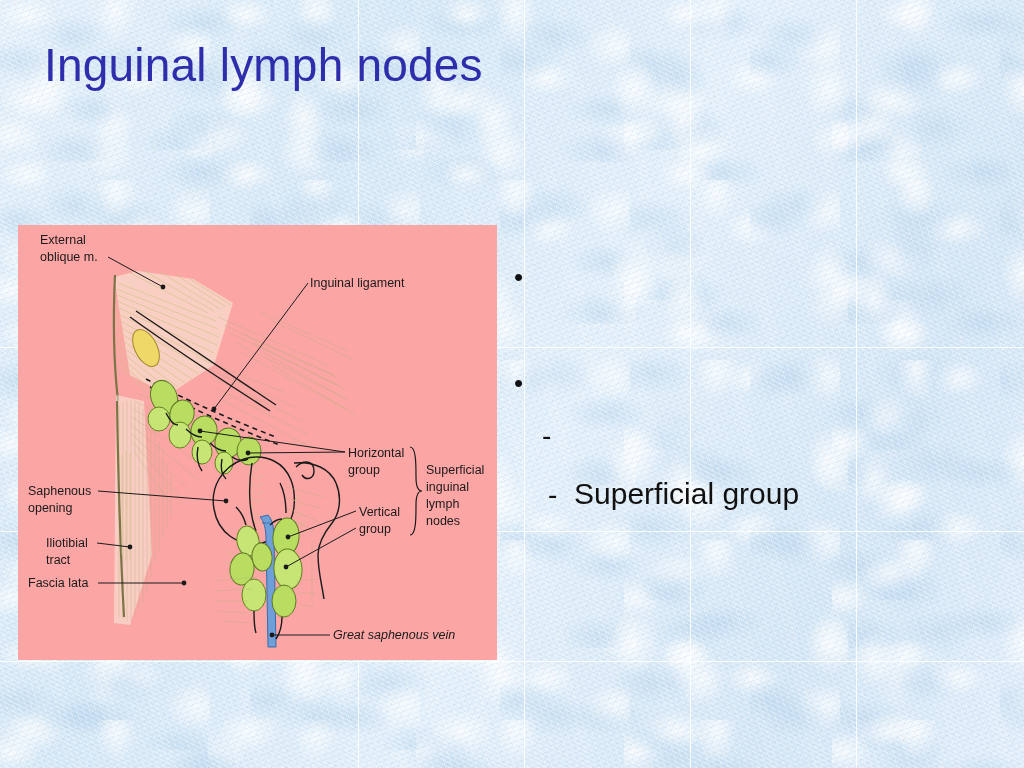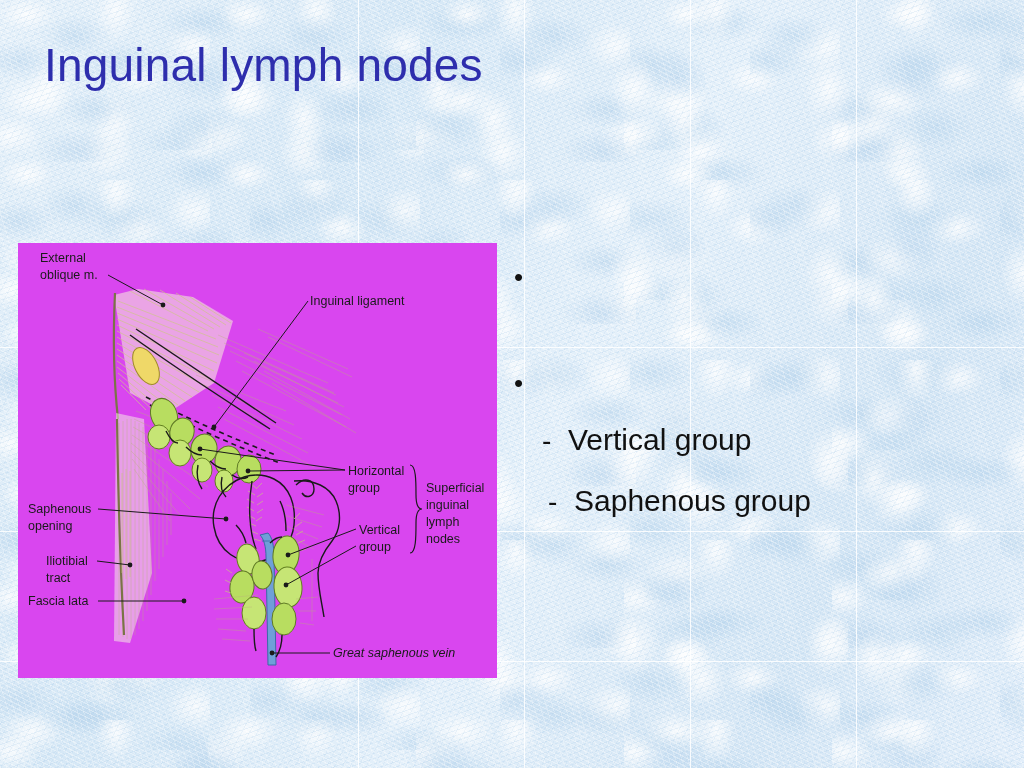--- a/index.html
+++ b/index.html
@@ -123,24 +123,24 @@
     font-size: 28px;
   }
   .gap-lg { height: 80px; }
   .gap-md { height: 26px; }
   .gap-sm { height: 26px; }
 
   
   #figure-panel {
     position: absolute;
     left: 18px;
-    top: 243px;
+    top: 225px;
     width: 479px;
     height: 435px;
-    background: #d946ef;
+    background: #fca5a5;
     overflow: hidden;
   }
   #figure-svg { display: block; width: 479px; height: 435px; }
 
   .fig-label {
     font-family: "Liberation Sans", sans-serif;
     font-size: 12.5px;
     fill: #1a1a1a;
   }
   .fig-label-i {
@@ -189,28 +189,27 @@
     <div class="gap-lg"></div>
 
     <div class="bullet-row lvl1">
       <span class="bullet-mark">•</span>
     </div>
 
     <div class="gap-md"></div>
 
     <div class="bullet-row lvl2">
       <span class="bullet-mark">-</span>
-      <span>Vertical group</span>
     </div>
 
     <div class="gap-sm"></div>
 
     <div class="bullet-row lvl2" style="padding-left:34px;">
       <span class="bullet-mark">-</span>
-      <span>Saphenous group</span>
+      <span>Superficial group</span>
     </div>
 
   </div>
 
   <div id="figure-panel">
     <svg id="figure-svg" viewBox="0 0 479 435">
 
       <g>
         <path d="M96,52 L120,46 L175,54 L215,78 L196,140 L150,170 L112,150 Z" fill="#f8f3dd" stroke="none" opacity=".55"></path>
         <g class="oblique-hatch">

